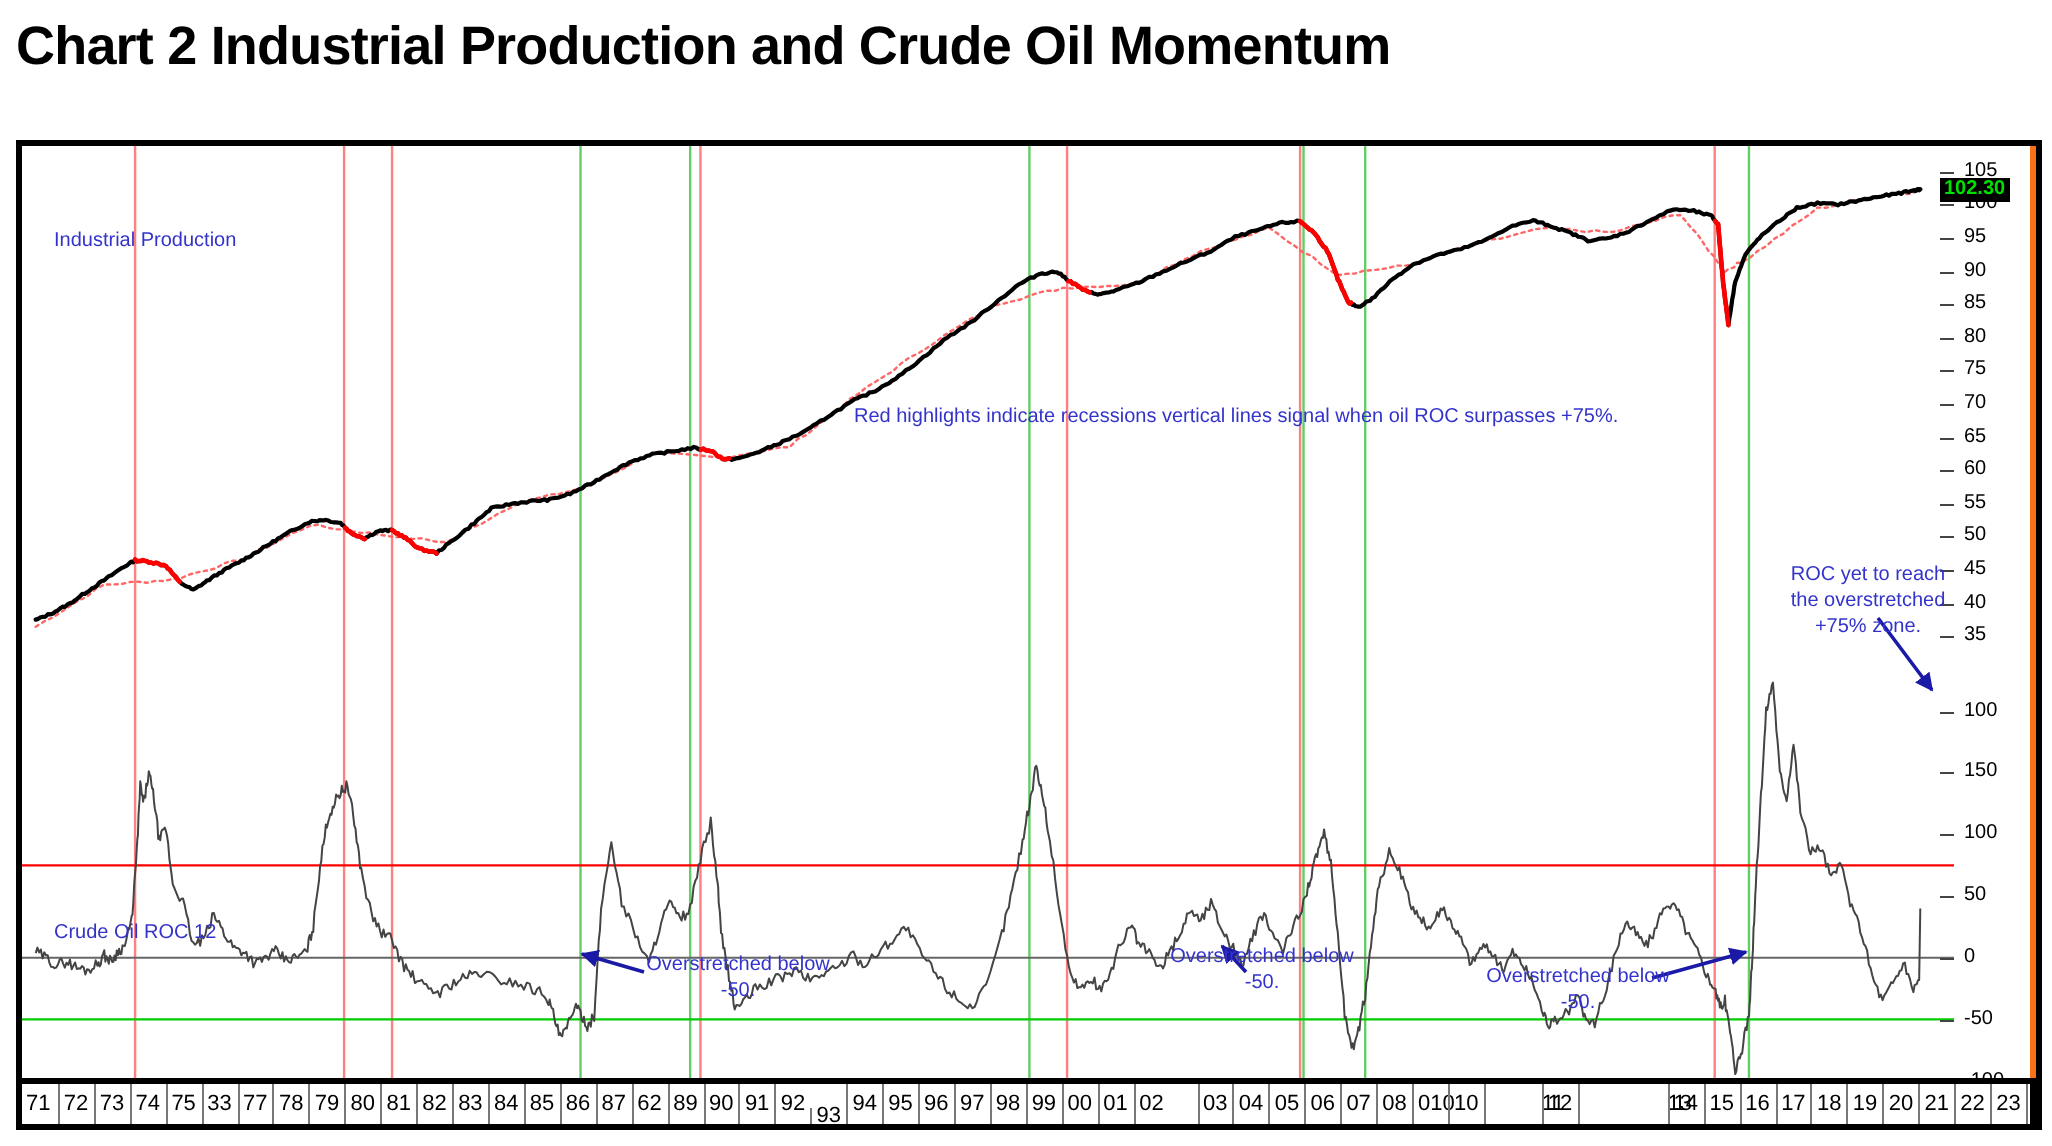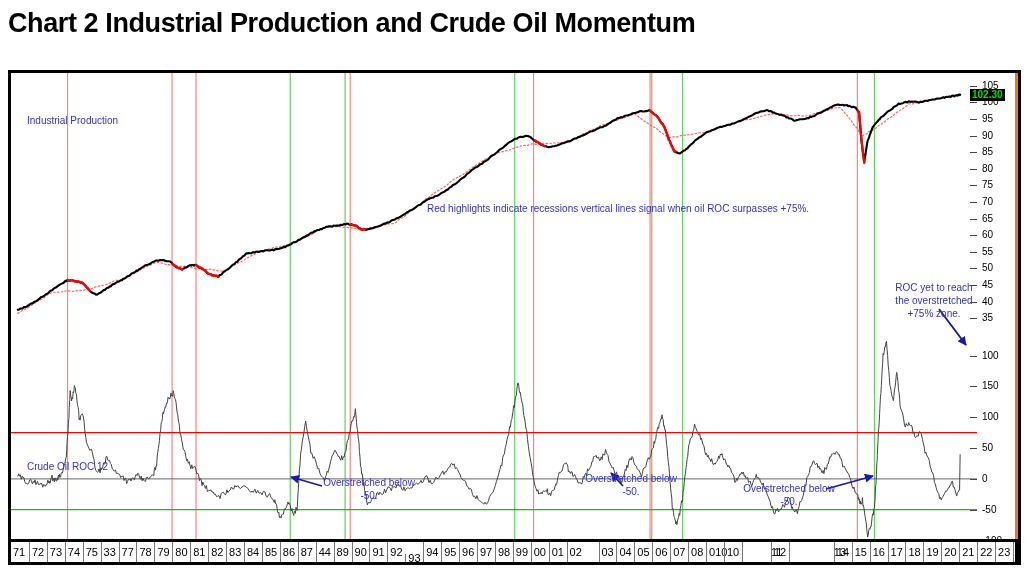--- a/index.html
+++ b/index.html
@@ -178,21 +178,21 @@
     <div class="year-cell" style="width: 17.9286px; text-align: right;">78</div>
     <div class="year-cell" style="width: 17.9286px;">79</div>
     <div class="year-cell" style="width: 17.9286px;">80</div>
     <div class="year-cell" style="width: 17.9286px;">81</div>
     <div class="year-cell" style="width: 17.9286px;">82</div>
     <div class="year-cell" style="width: 17.9286px;">83</div>
     <div class="year-cell" style="width: 17.9286px;">84</div>
     <div class="year-cell" style="width: 17.9286px;">85</div>
     <div class="year-cell" style="width: 17.9286px;">86</div>
     <div class="year-cell" style="width: 17.9286px;">87</div>
-    <div class="year-cell" style="width: 17.9286px;">44</div>
+    <div class="year-cell" style="width: 17.9286px;">62</div>
     <div class="year-cell" style="width: 17.9286px;">89</div>
     <div class="year-cell" style="width: 17.9286px;">90</div>
     <div class="year-cell" style="width: 17.9286px;">91</div>
     <div class="year-cell" style="width: 17.9286px;">92</div>
     <div class="year-cell" style="width: 17.9286px; margin-top: 12px;">93</div>
     <div class="year-cell" style="width: 17.9286px;">94</div>
     <div class="year-cell" style="width: 17.9286px;">95</div>
     <div class="year-cell" style="width: 17.9286px;">96</div>
     <div class="year-cell" style="width: 17.9286px;">97</div>
     <div class="year-cell" style="width: 17.9286px;">98</div>

